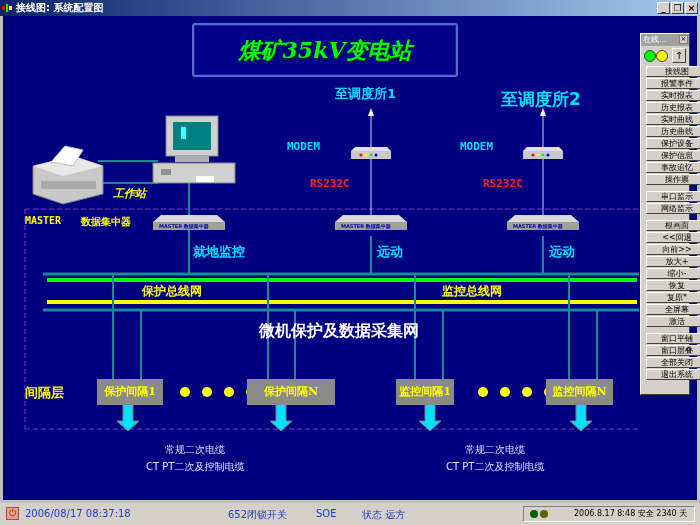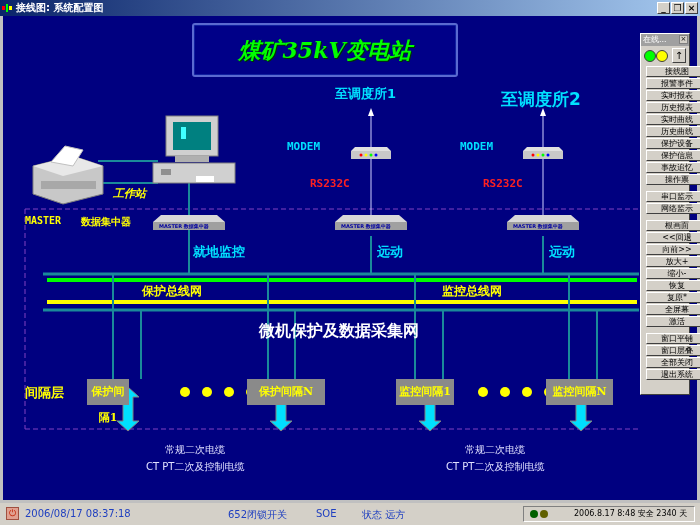--- a/index.html
+++ b/index.html
@@ -172,28 +172,28 @@
   <div class="lbl red" style="left:307px;top:161px;font-size:11px;font-family:'DejaVu Sans Mono',monospace;">RS232C</div>
   <div class="lbl red" style="left:480px;top:161px;font-size:11px;font-family:'DejaVu Sans Mono',monospace;">RS232C</div>
   <div class="lbl cyan" style="left:374px;top:227px;font-size:13px;">远动</div>
   <div class="lbl cyan" style="left:546px;top:227px;font-size:13px;">远动</div>
 
   <div class="lbl yellow" style="left:139px;top:267px;font-size:12px;">保护总线网</div>
   <div class="lbl yellow" style="left:439px;top:267px;font-size:12px;">监控总线网</div>
   <div class="lbl white" style="left:256px;top:305px;font-size:16px;">微机保护及数据采集网</div>
   <div class="lbl yellow" style="left:22px;top:368px;font-size:13px;">间隔层</div>
 
-  <div class="bay" style="left:84px;top:363px;width:42px;">保护间隔1</div>
+  <div class="bay" style="left:94px;top:363px;width:66px;">保护间隔1</div>
   <div class="dots" style="left:177px;top:371px;">
       <i></i>
       <i></i>
       <i></i>
       <i></i>
     </div>
-  <div class="bay" style="left:244px;top:363px;width:78px;">保护间隔N</div>
+  <div class="bay" style="left:244px;top:363px;width:88px;">保护间隔N</div>
   <div class="bay" style="left:393px;top:363px;width:58px;">监控间隔1</div>
   <div class="dots" style="left:475px;top:371px;">
       <i></i>
       <i></i>
       <i></i>
       <i></i>
     </div>
   <div class="bay" style="left:543px;top:363px;width:67px;">监控间隔N</div>
 
   <div class="lbl" style="left:162px;top:427px;font-size:10px;color:#e0e0ff;font-weight:normal;">常规二次电缆</div>

